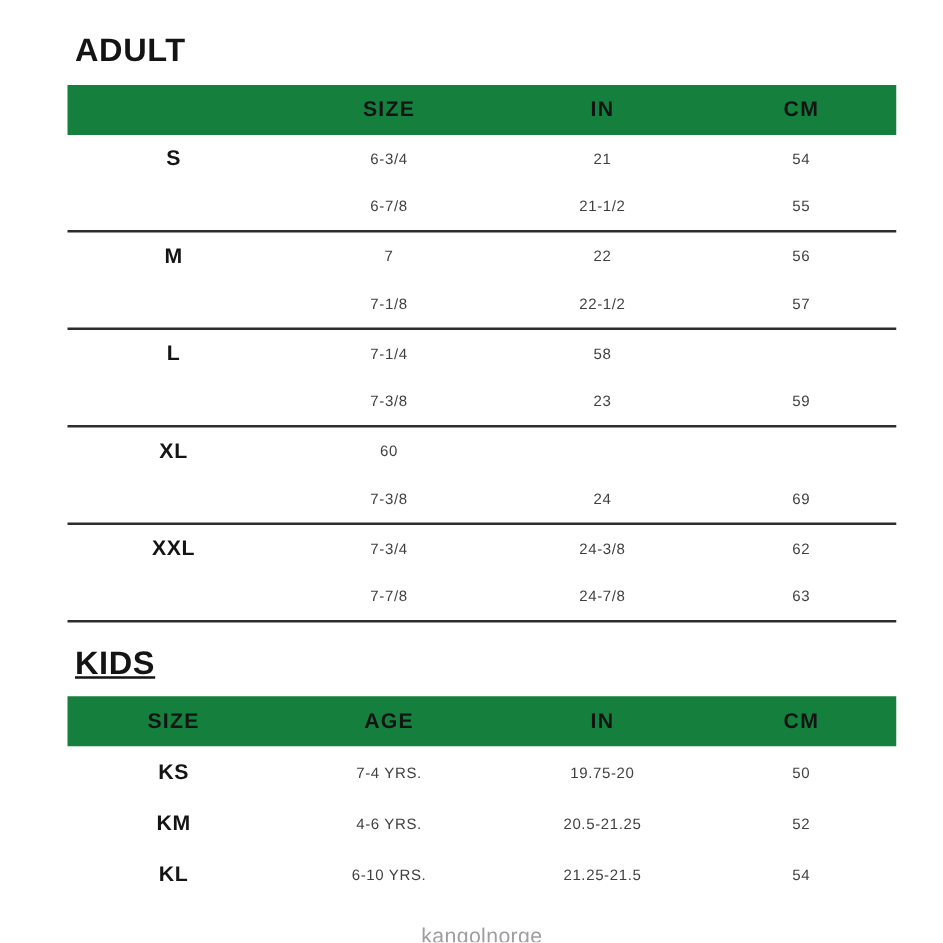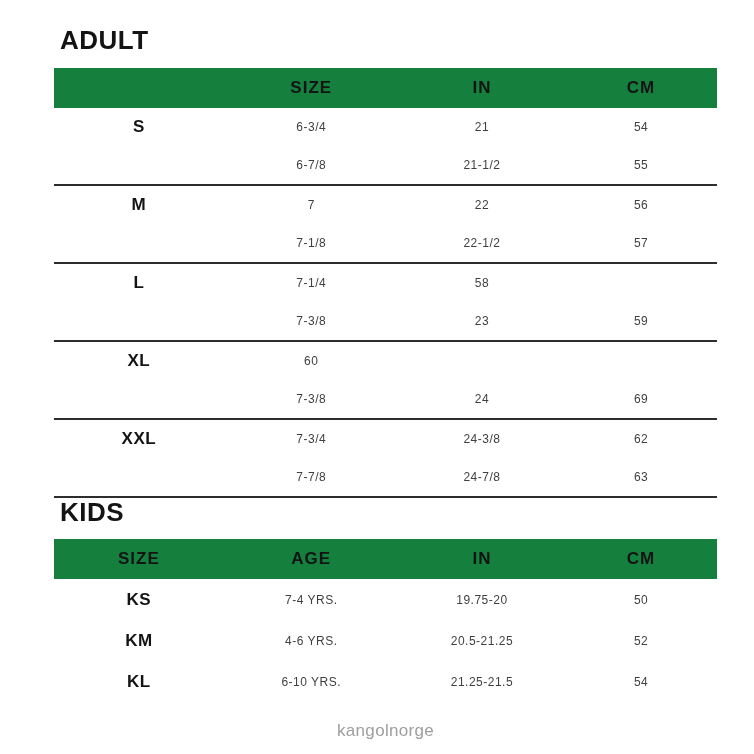--- a/index.html
+++ b/index.html
@@ -19,21 +19,22 @@
   }
   .section-title {
     font-size: 26px;
     font-weight: bold;
     color: #141414;
     letter-spacing: 0.5px;
     margin: 0 0 13px 6px;
     line-height: 1.1;
   }
   .kids-title {
-    margin-top: 0;
+    margin-top: 18px;
+    text-decoration: underline;
   }
   .size-table {
     width: 100%;
   }
   .thead-row {
     display: grid;
     grid-template-columns: 25.6% 26.4% 25.1% 22.9%;
     background: #15803d;
     height: 40px;
     align-items: center;

